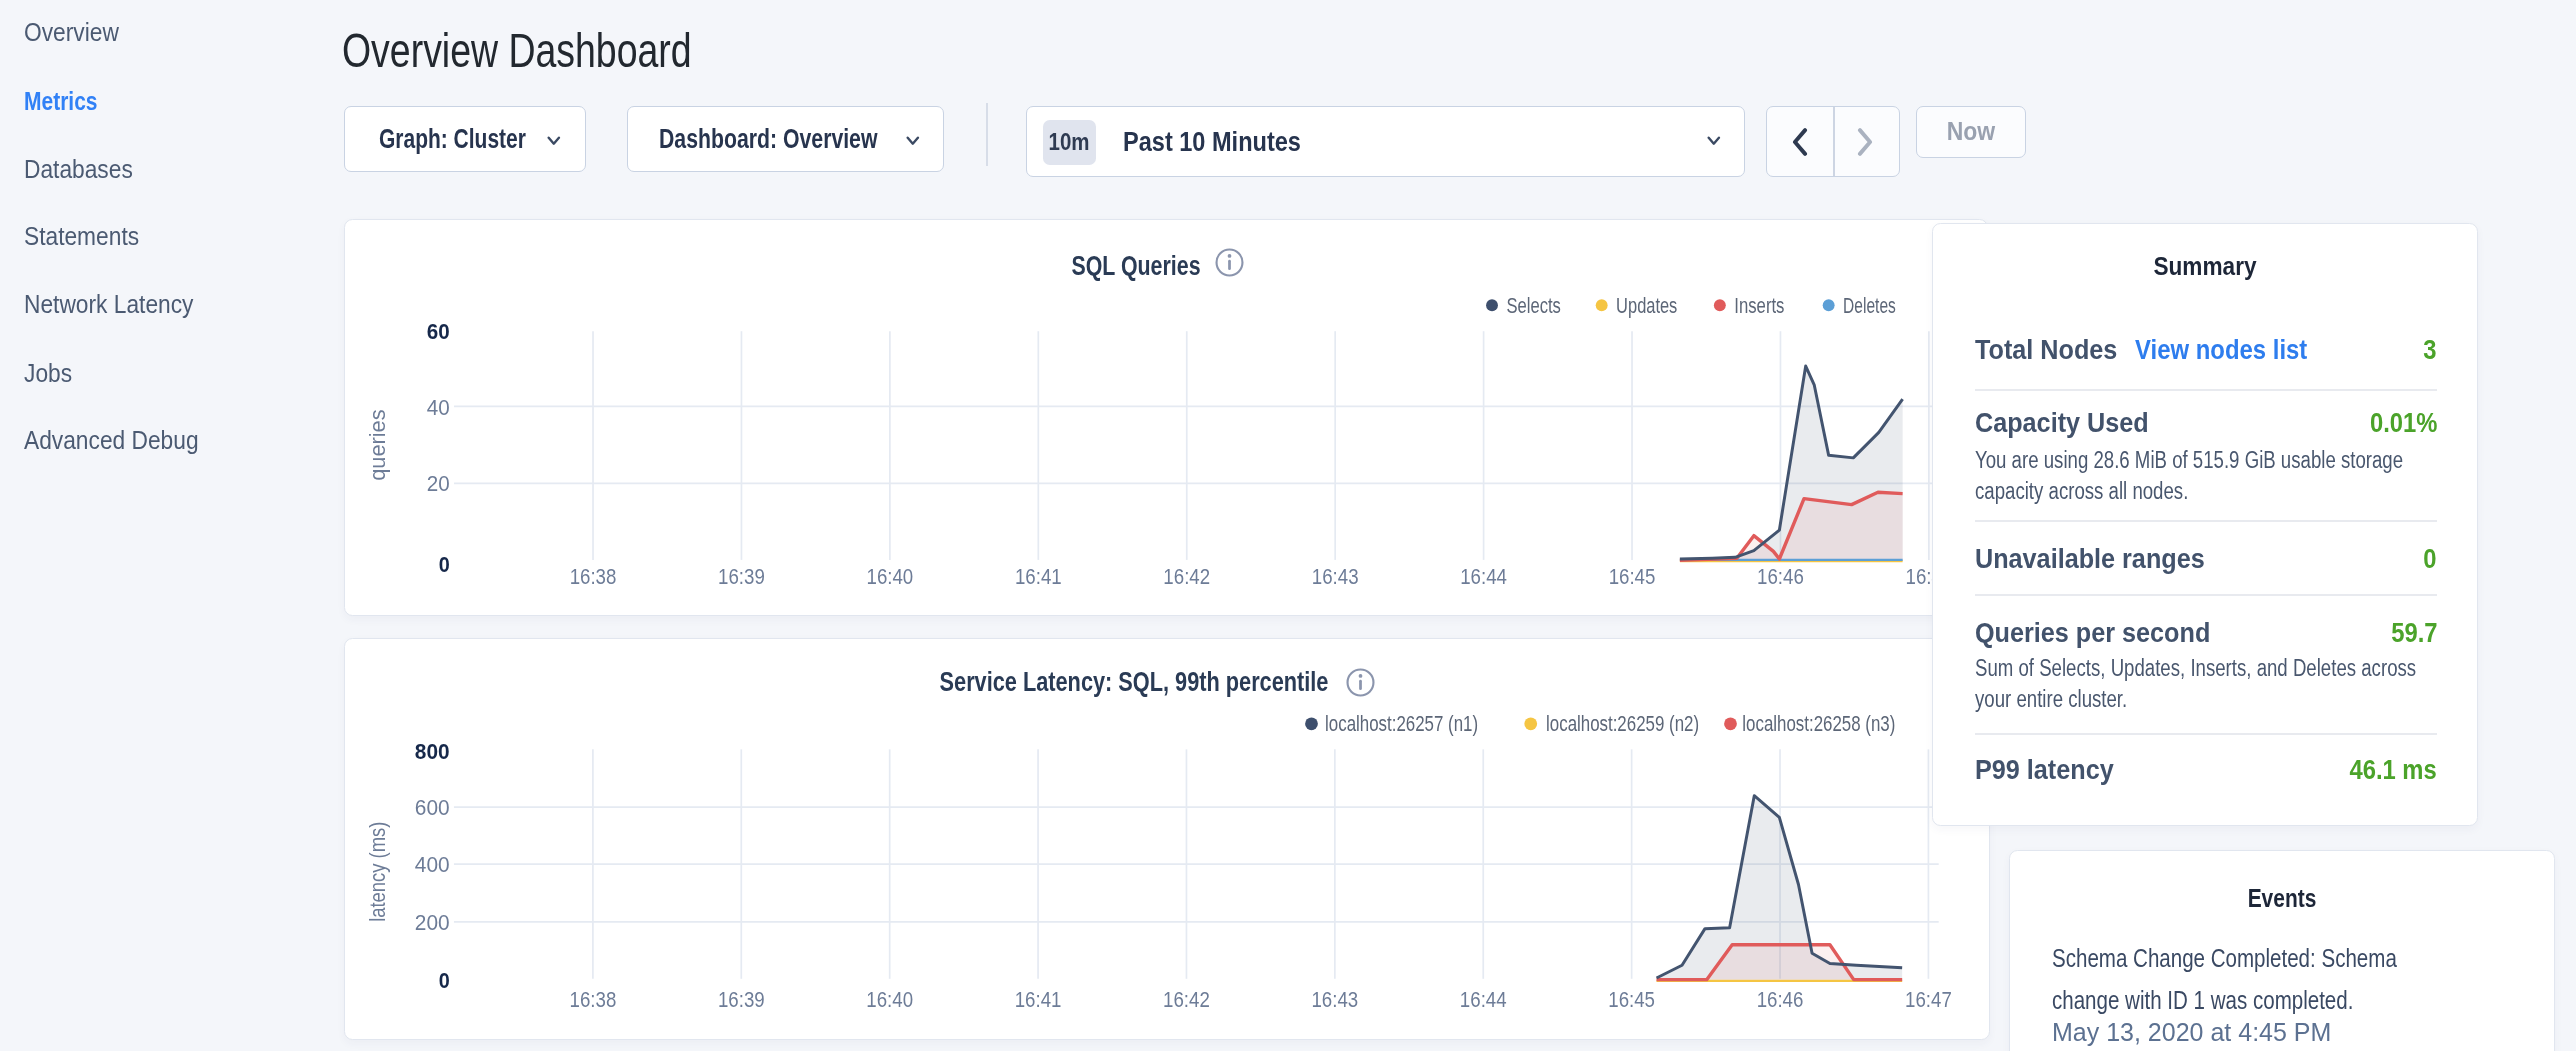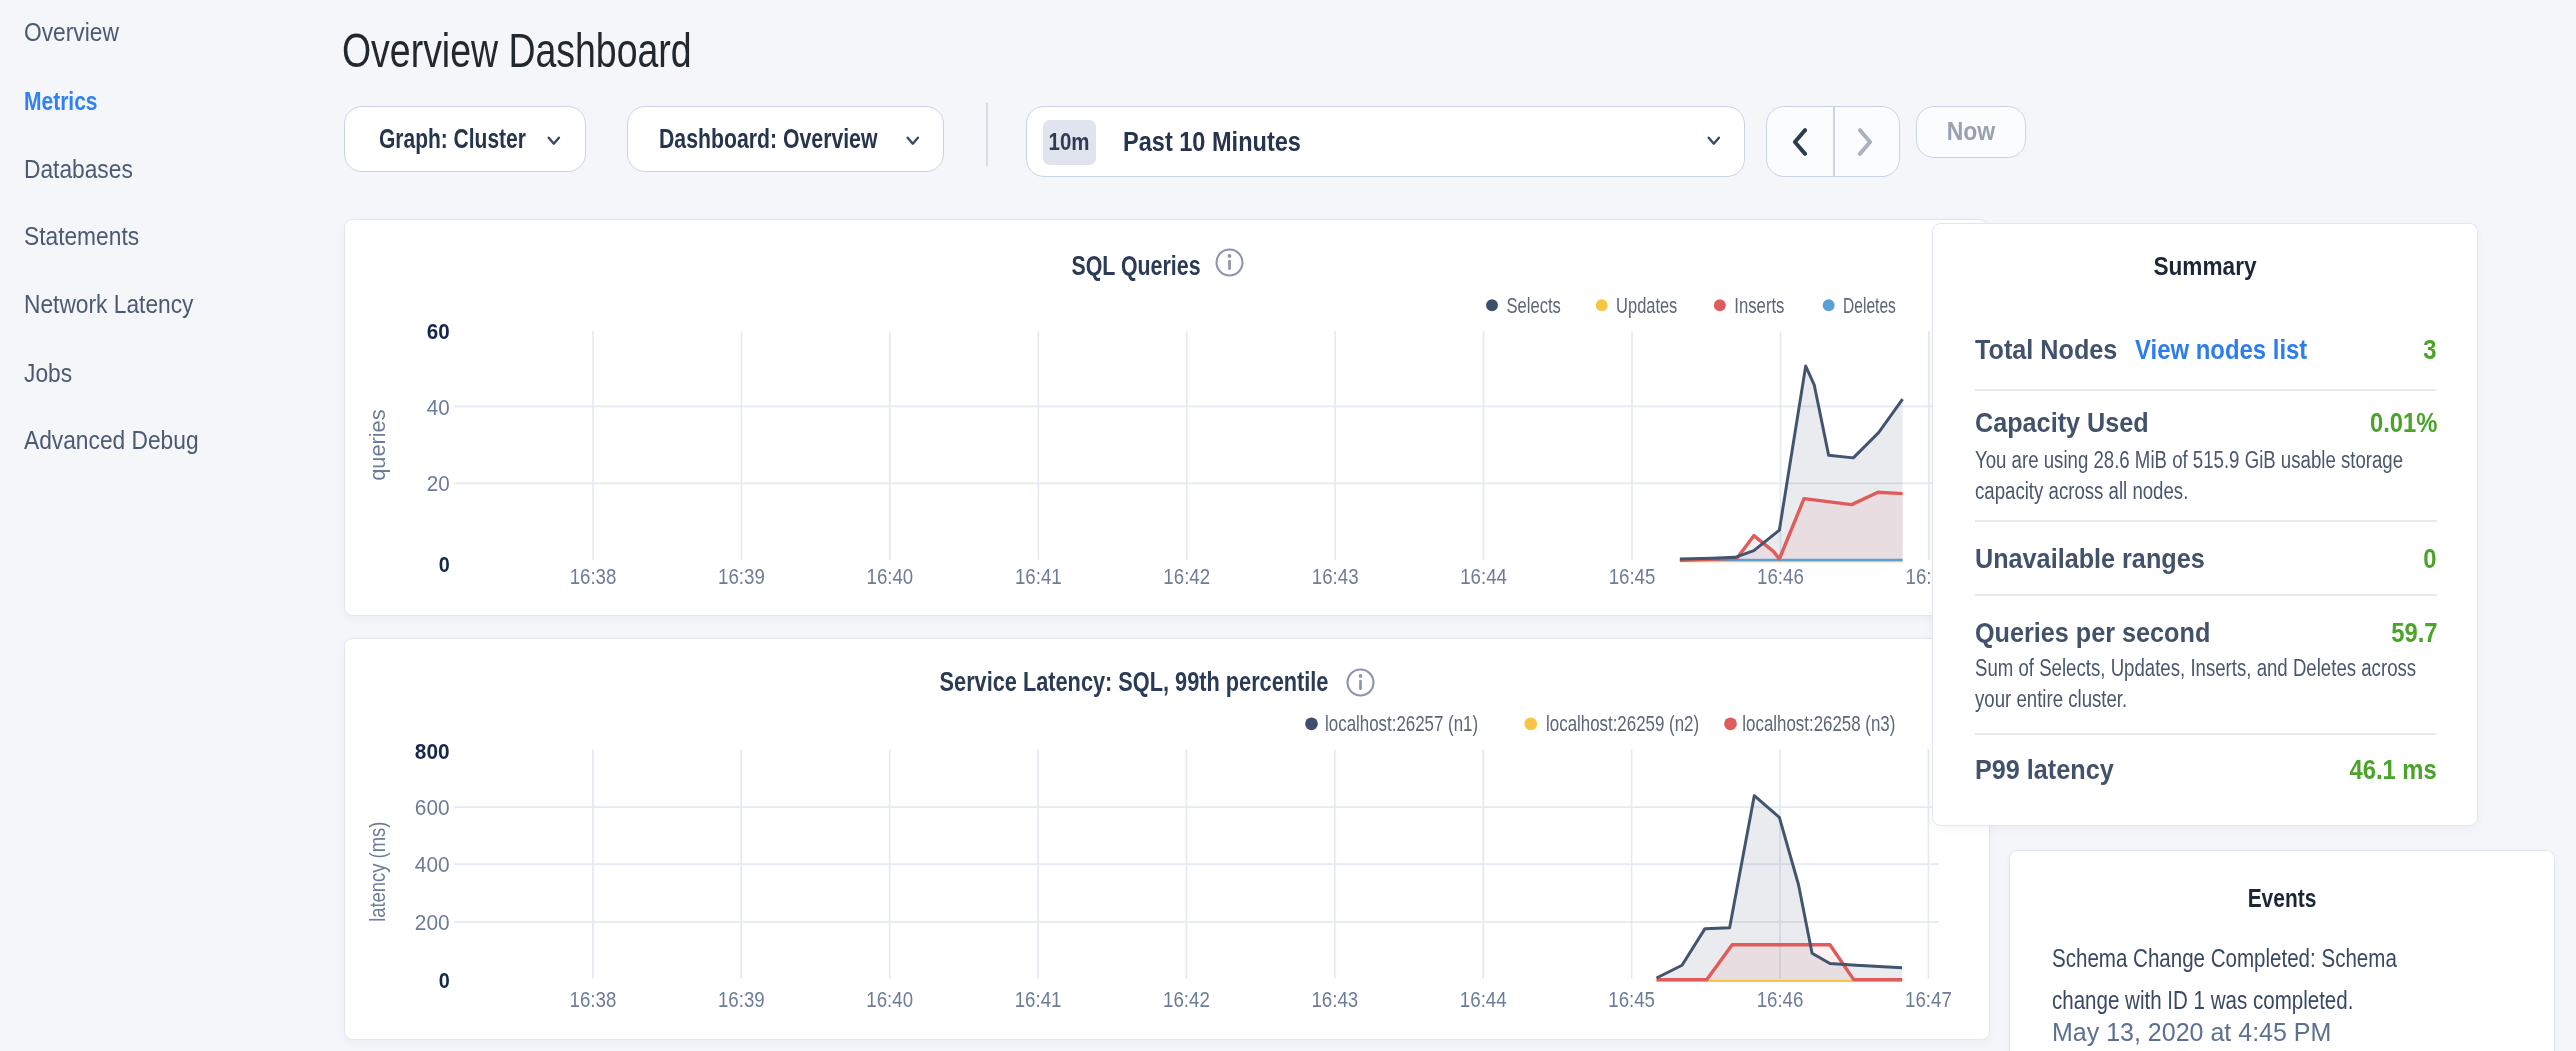--- a/index.html
+++ b/index.html
@@ -1,21 +1,21 @@
 <!DOCTYPE html>
 <html style="font-size:13.6px"><head>
 <meta charset="utf-8">
 <style>
   * { margin:0; padding:0; box-sizing:border-box; }
   html,body { width:2576px; height:1051px; background:#f4f6fa; font-family:"Liberation Sans",sans-serif; overflow:hidden; position:relative; }
   .abs { position:absolute; }
   .nav-item { position:absolute; left:24px; font-size:25px; color:#4b5a72; white-space:nowrap; line-height:25px; transform:scaleX(0.91); transform-origin:left top; }
   .nav-active { color:#3181f6; font-weight:bold; transform:scaleX(0.84); }
   .panel { position:absolute; background:#fff; border:1.7px solid #e1e6ef; border-radius:8.5px; box-shadow:0 3.4px 8.5px rgba(50,60,90,0.04); }
-  .ctl { position:absolute; background:#fff; border:1.7px solid #c9d3e3; border-radius:18px;padding-left:30px; }
+  .ctl { position:absolute; background:#fff; border:1.7px solid #c9d3e3; border-radius:7px;padding-left:30px; }
   .ctl-txt { position:absolute; font-weight:bold; font-size:27px; color:#27344e; white-space:nowrap; line-height:27px; transform-origin:left center; }
   .ct { position:absolute; font-weight:bold; font-size:28px; color:#2a3b55; white-space:nowrap; line-height:28px; }
   .legend { font-size:27px; fill:#5c6677; }
   .axis { font-size:26px; fill:#6d7c97; }
   .axis-b { font-size:27px; fill:#16284a; font-weight:bold; }
   .slabel { position:absolute; left:42px; font-weight:bold; font-size:28px; color:#42526b; white-space:nowrap; line-height:28px; transform:scaleX(0.9); transform-origin:left top; }
   .sval { position:absolute; right:40px; font-weight:bold; font-size:28px; color:#4ba32a; white-space:nowrap; line-height:28px; transform:scaleX(0.85); transform-origin:right top; }
   .spara { position:absolute; left:42px; font-size:23px; color:#49576e; line-height:31px; white-space:nowrap; transform-origin:left top; transform:scaleX(0.81); }
   .sdiv { position:absolute; left:42px; right:40px; height:1.7px; background:#e8eaef; }
 </style>

